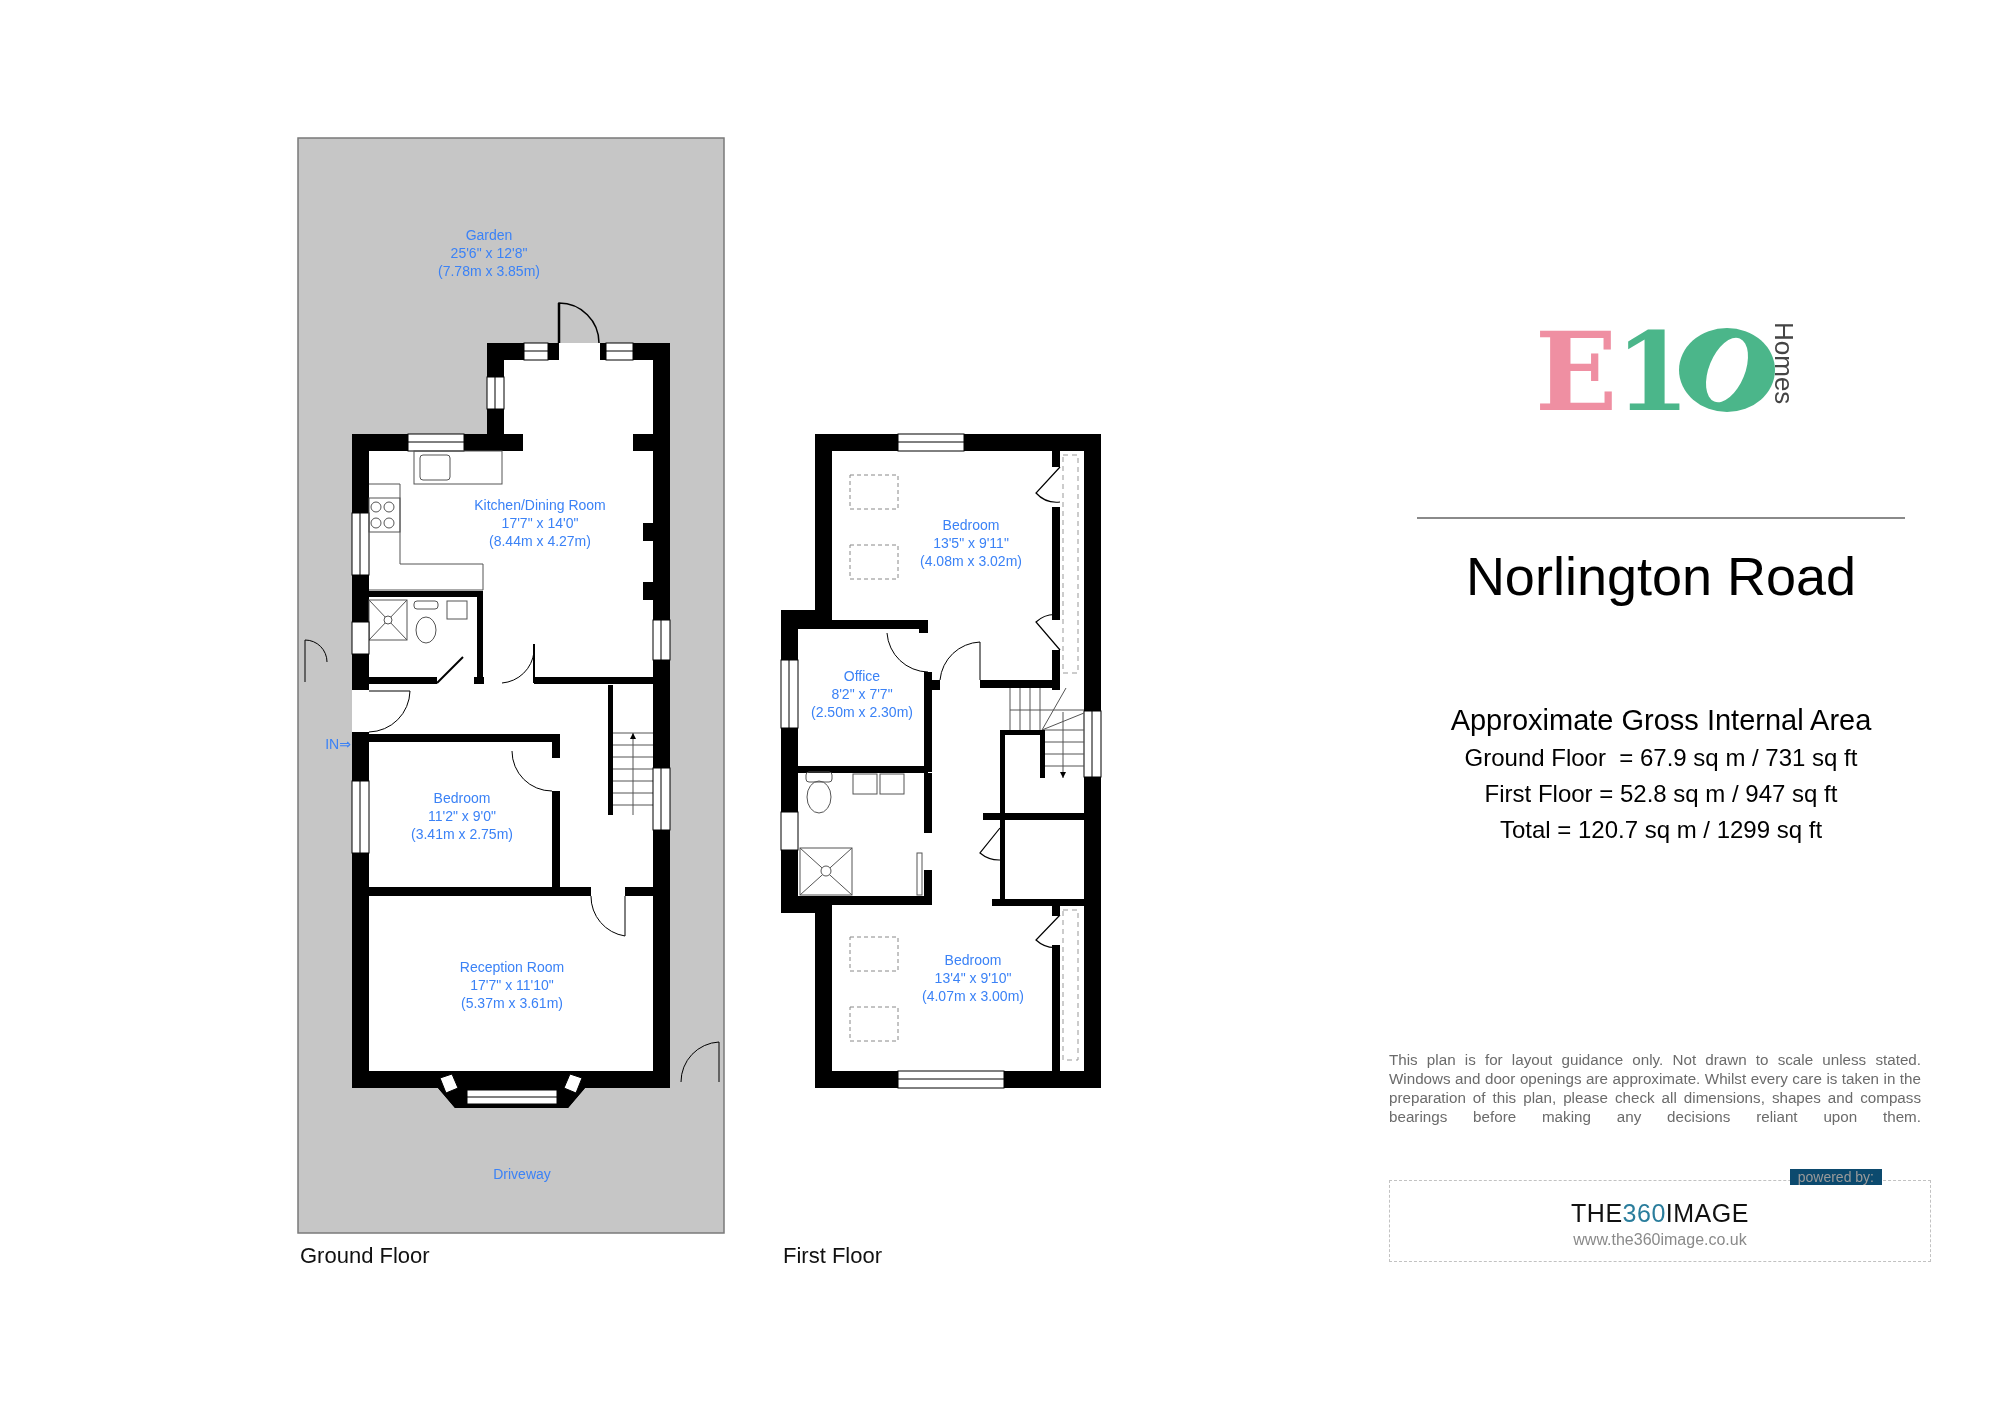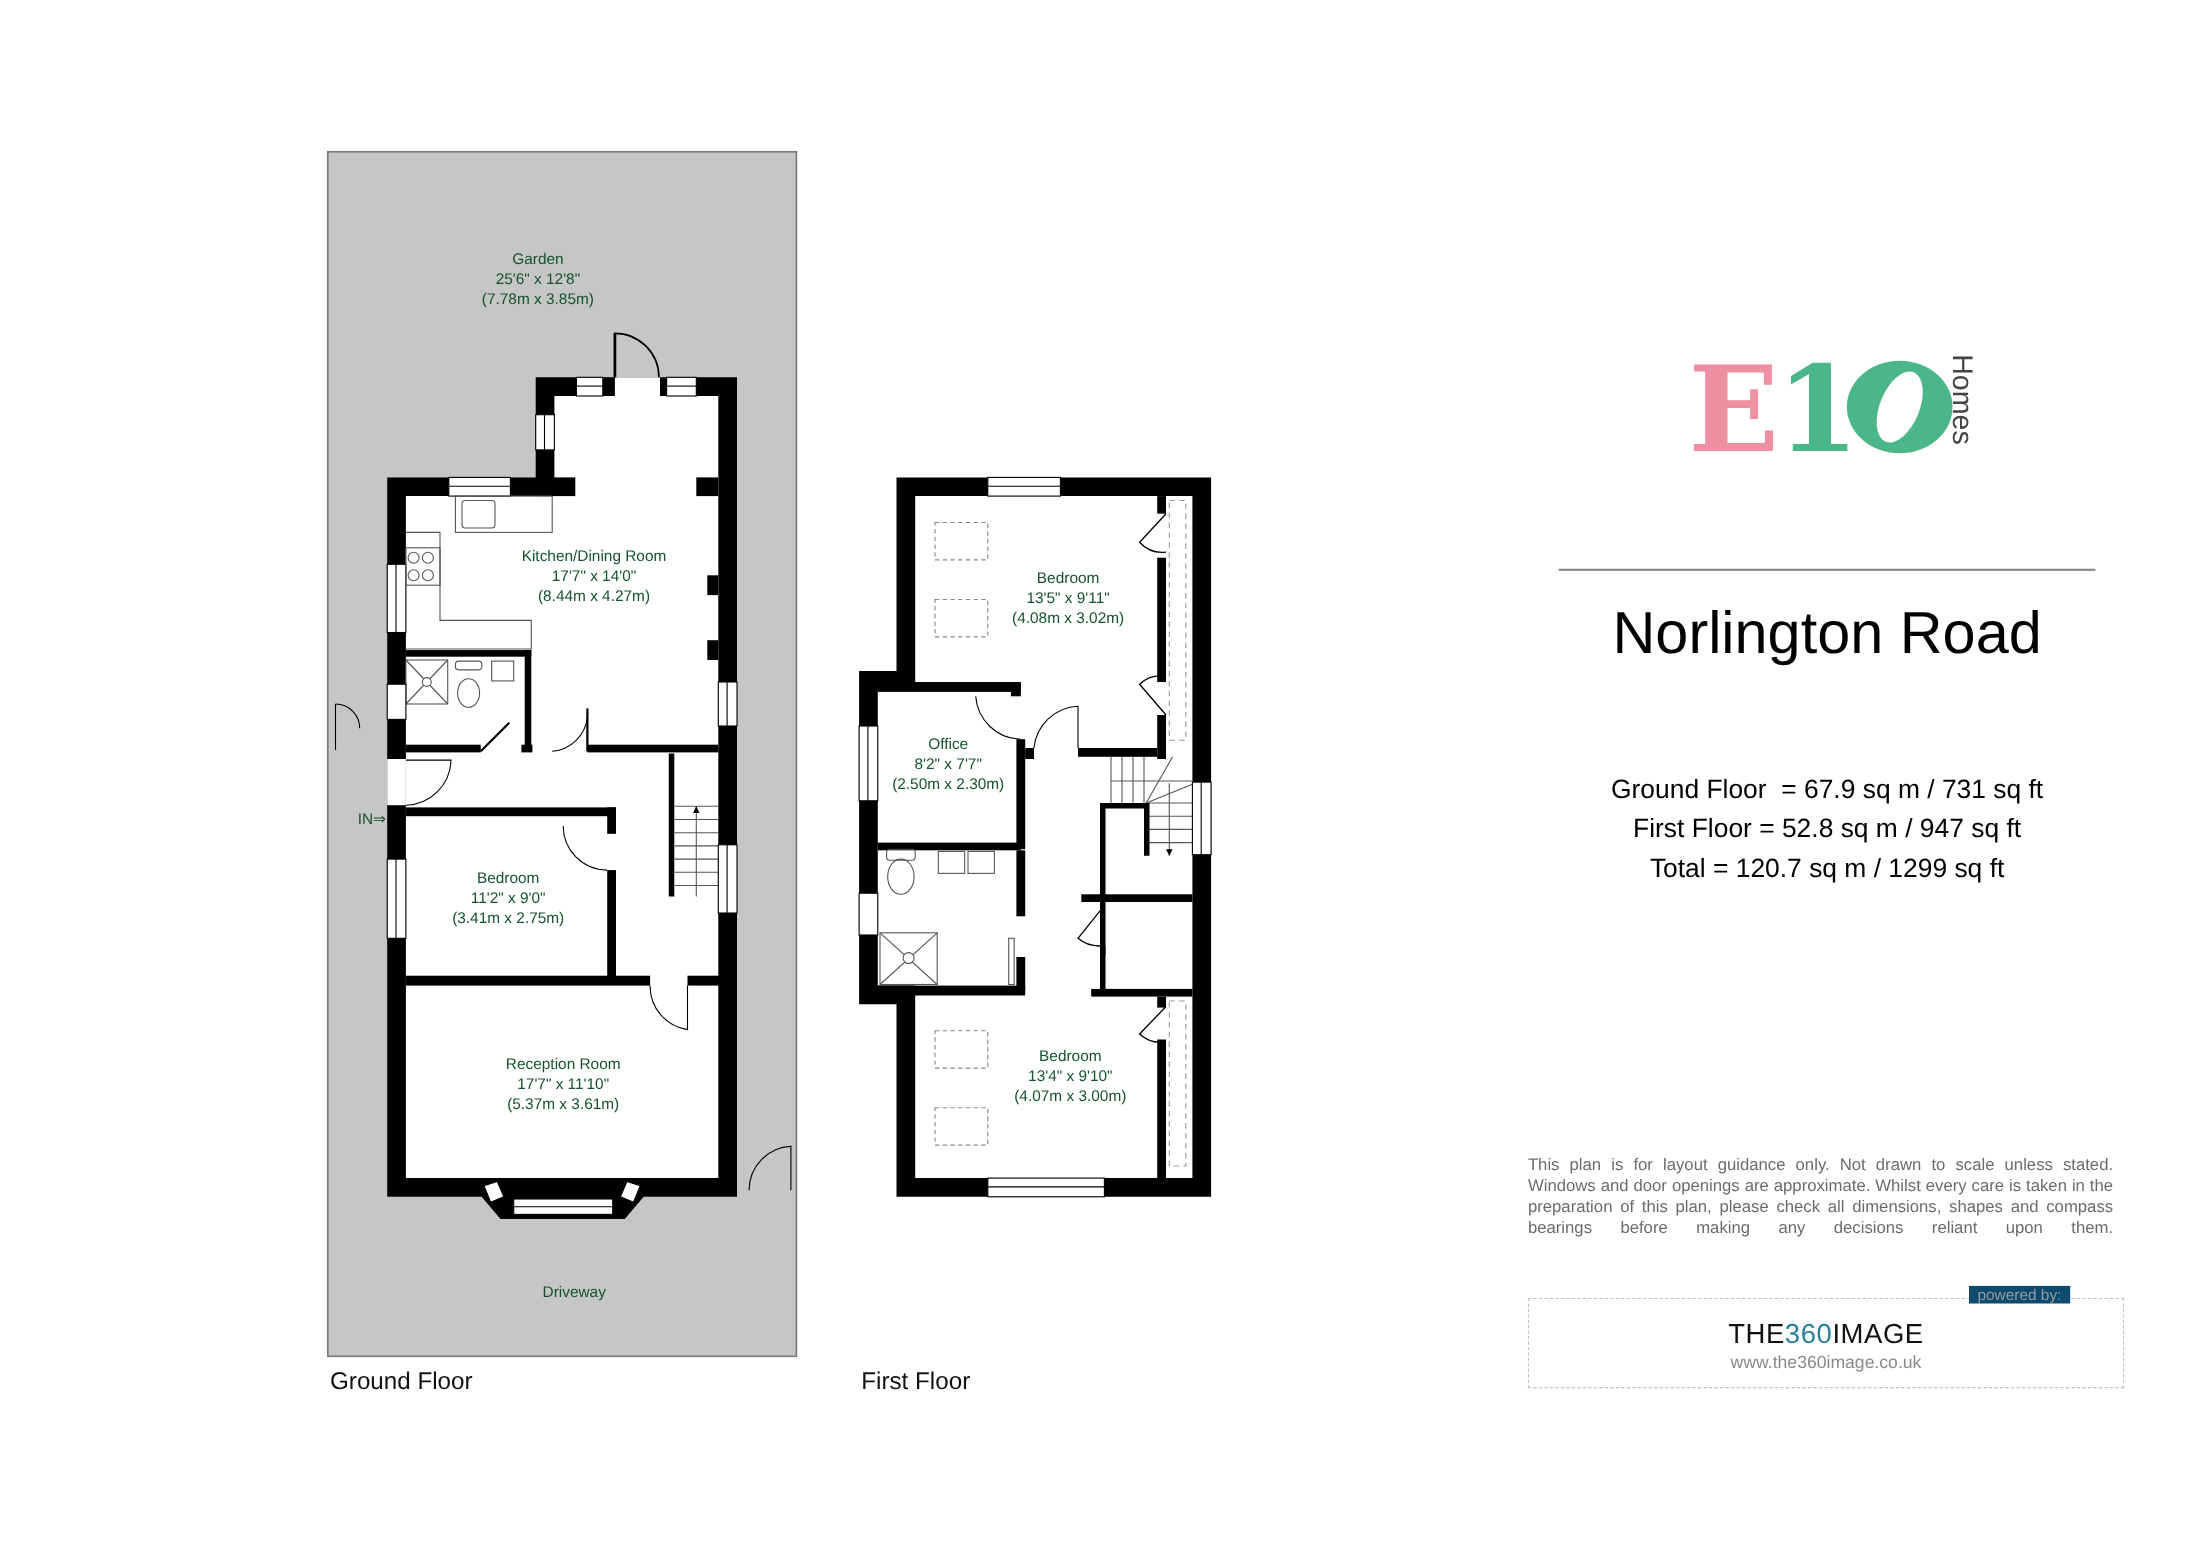--- a/index.html
+++ b/index.html
@@ -1,18 +1,18 @@
 <!DOCTYPE html>
 <html><head>
 <meta charset="utf-8">
 <style>
   html,body{margin:0;padding:0;background:#fff;}
   body{width:2000px;height:1413px;position:relative;overflow:hidden;font-family:"Liberation Sans",sans-serif;color:#111;}
   svg.plan{position:absolute;left:0;top:0;}
-  .lbl{position:absolute;text-align:center;font-size:14px;line-height:18px;color:#14532d;white-space:nowrap;transform:translateX(-50%);}
+  .lbl{position:absolute;text-align:center;font-size:14px;line-height:18px;color:#3b82f6;white-space:nowrap;transform:translateX(-50%);}
   .floor-label{position:absolute;font-size:22px;color:#111;}
   .logo{position:absolute;left:1535px;top:310px;width:300px;height:120px;}
   .divider{position:absolute;left:1417px;top:517px;width:488px;height:2px;background:#8a8a8a;}
   .title{position:absolute;left:1417px;width:488px;top:545px;text-align:center;font-size:54px;color:#000;}
   .area{position:absolute;left:1417px;width:488px;top:700px;text-align:center;color:#000;}
   .area .h{font-size:29px;line-height:40px;}
   .area .r{font-size:24px;line-height:36px;}
   .disclaimer{position:absolute;left:1389px;top:1030px;width:532px;font-size:15.2px;line-height:19px;color:#6b6b6b;text-align:justify;text-align-last:justify;margin-top:20px;}
   .powered{position:absolute;left:1389px;top:1180px;width:540px;height:80px;border:1.5px dashed #c2c2c2;}
   .powered .pb{position:absolute;right:48px;top:-12px;background:#0c4a6e;padding:0 8px;font-size:14px;color:#9a9a9a;}
@@ -266,20 +266,21 @@
     <text x="80" y="100" font-family="'DejaVu Serif', serif" font-size="108" font-weight="bold" fill="#4bb68a">1</text>
     <ellipse cx="192" cy="60" rx="48" ry="42" fill="#4bb68a"></ellipse>
     <ellipse cx="192" cy="60" rx="18" ry="34" fill="#fff" transform="rotate(22 192 60)"></ellipse>
     <text x="0" y="0" font-family="'Liberation Sans', sans-serif" font-size="26" fill="#444" transform="translate(240,12) rotate(90)">Homes</text>
   </svg>
 </div>
 <div class="divider"></div>
 <div class="title">Norlington Road</div>
 
 <div class="area">
+  <div class="h">Approximate Gross Internal Area</div>
   <div class="r" style="white-space:pre;">Ground Floor  = 67.9 sq m / 731 sq ft</div>
   <div class="r">First Floor = 52.8 sq m / 947 sq ft</div>
   <div class="r">Total = 120.7 sq m / 1299 sq ft</div>
 </div>
 
 <div class="disclaimer">This plan is for layout guidance only. Not drawn to scale unless stated. Windows and door openings are approximate. Whilst every care is taken in the preparation of this plan, please check all dimensions, shapes and compass bearings before making any decisions reliant upon them.</div>
 
 <div class="powered">
   <span class="pb">powered by:</span>
   <div class="brand"><span>THE</span><span class="num">360</span><span>IMAGE</span></div>

